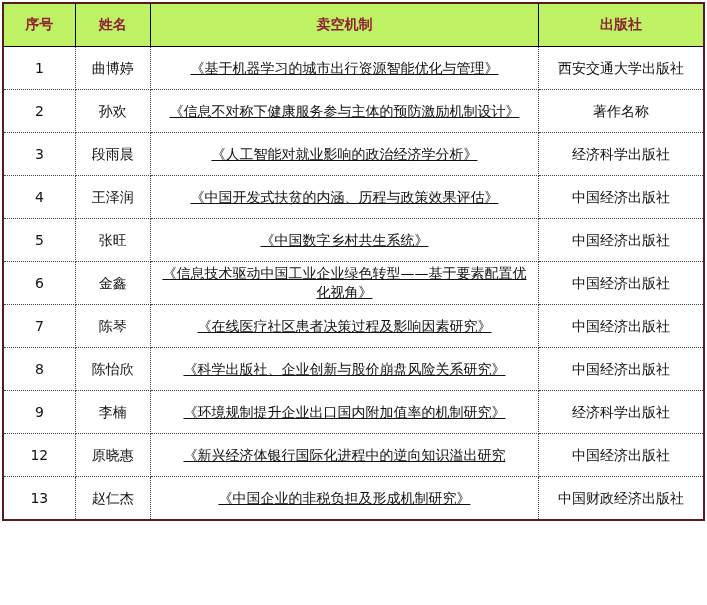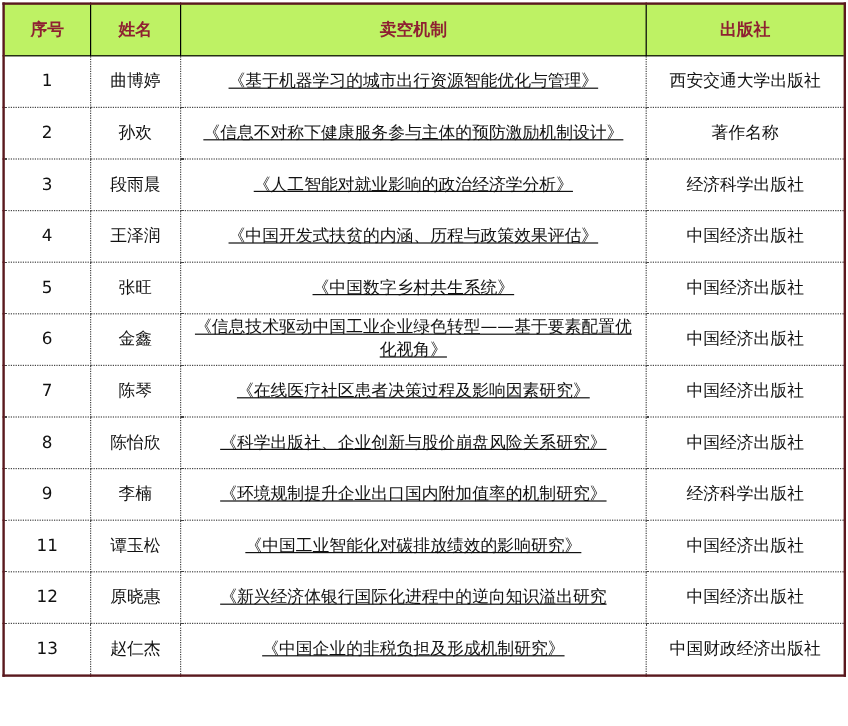--- a/index.html
+++ b/index.html
@@ -123,26 +123,20 @@
           <td class="cell-title">《科学出版社、企业创新与股价崩盘风险关系研究》</td>
           <td class="cell-publisher">中国经济出版社</td>
         </tr>
         <tr>
           <td class="cell-no">9</td>
           <td class="cell-name">李楠</td>
           <td class="cell-title">《环境规制提升企业出口国内附加值率的机制研究》</td>
           <td class="cell-publisher">经济科学出版社</td>
         </tr>
         <tr>
-          <td class="cell-no">11</td>
-          <td class="cell-name">谭玉松</td>
-          <td class="cell-title">《中国工业智能化对碳排放绩效的影响研究》</td>
-          <td class="cell-publisher">中国经济出版社</td>
-        </tr>
-        <tr>
           <td class="cell-no">12</td>
           <td class="cell-name">原晓惠</td>
           <td class="cell-title">《新兴经济体银行国际化进程中的逆向知识溢出研究</td>
           <td class="cell-publisher">中国经济出版社</td>
         </tr>
         <tr>
           <td class="cell-no">13</td>
           <td class="cell-name">赵仁杰</td>
           <td class="cell-title">《中国企业的非税负担及形成机制研究》</td>
           <td class="cell-publisher">中国财政经济出版社</td>

